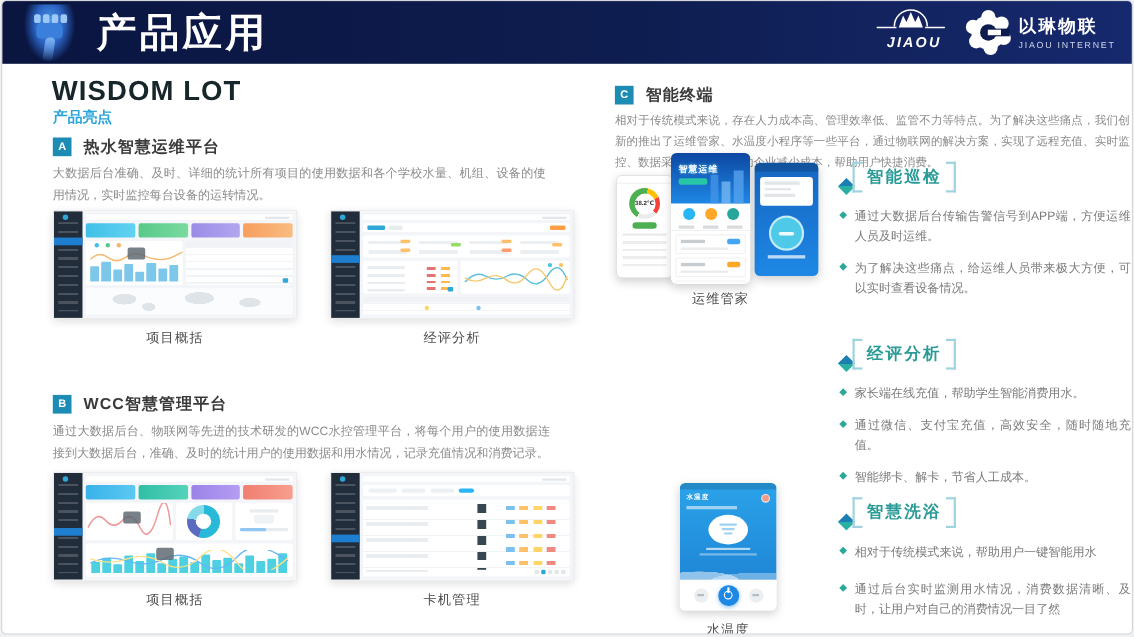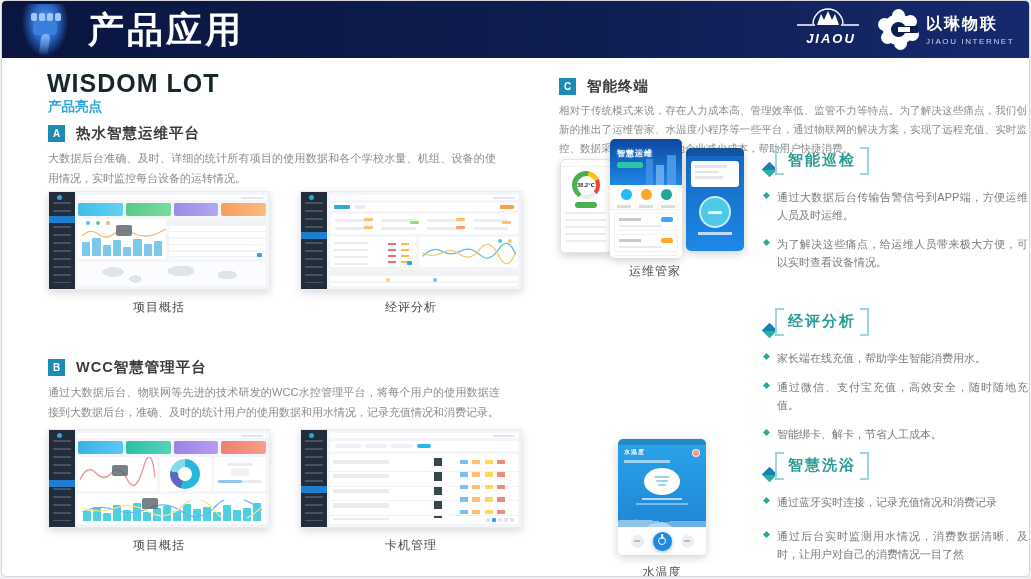--- a/index.html
+++ b/index.html
@@ -598,21 +598,21 @@
   </div>
 
   <div class="feature" style="top:451px;">
     <div class="ftitle">
       <span class="dia"></span>
       <span class="brkt">智慧洗浴</span>
     </div>
     <ul class="blist">
       <li style="margin-bottom:16px;">
           <span class="bdia"></span>
-          <span>通过蓝牙实时连接，记录充值情况和消费记录</span>
+          <span>相对于传统模式来说，帮助用户一键智能用水</span>
         </li>
       <li>
           <span class="bdia"></span>
           <span>通过后台实时监测用水情况，消费数据清晰、及时，让用户对自己的消费情况一目了然</span>
         </li>
     </ul>
   </div>
 
 </div>
 

